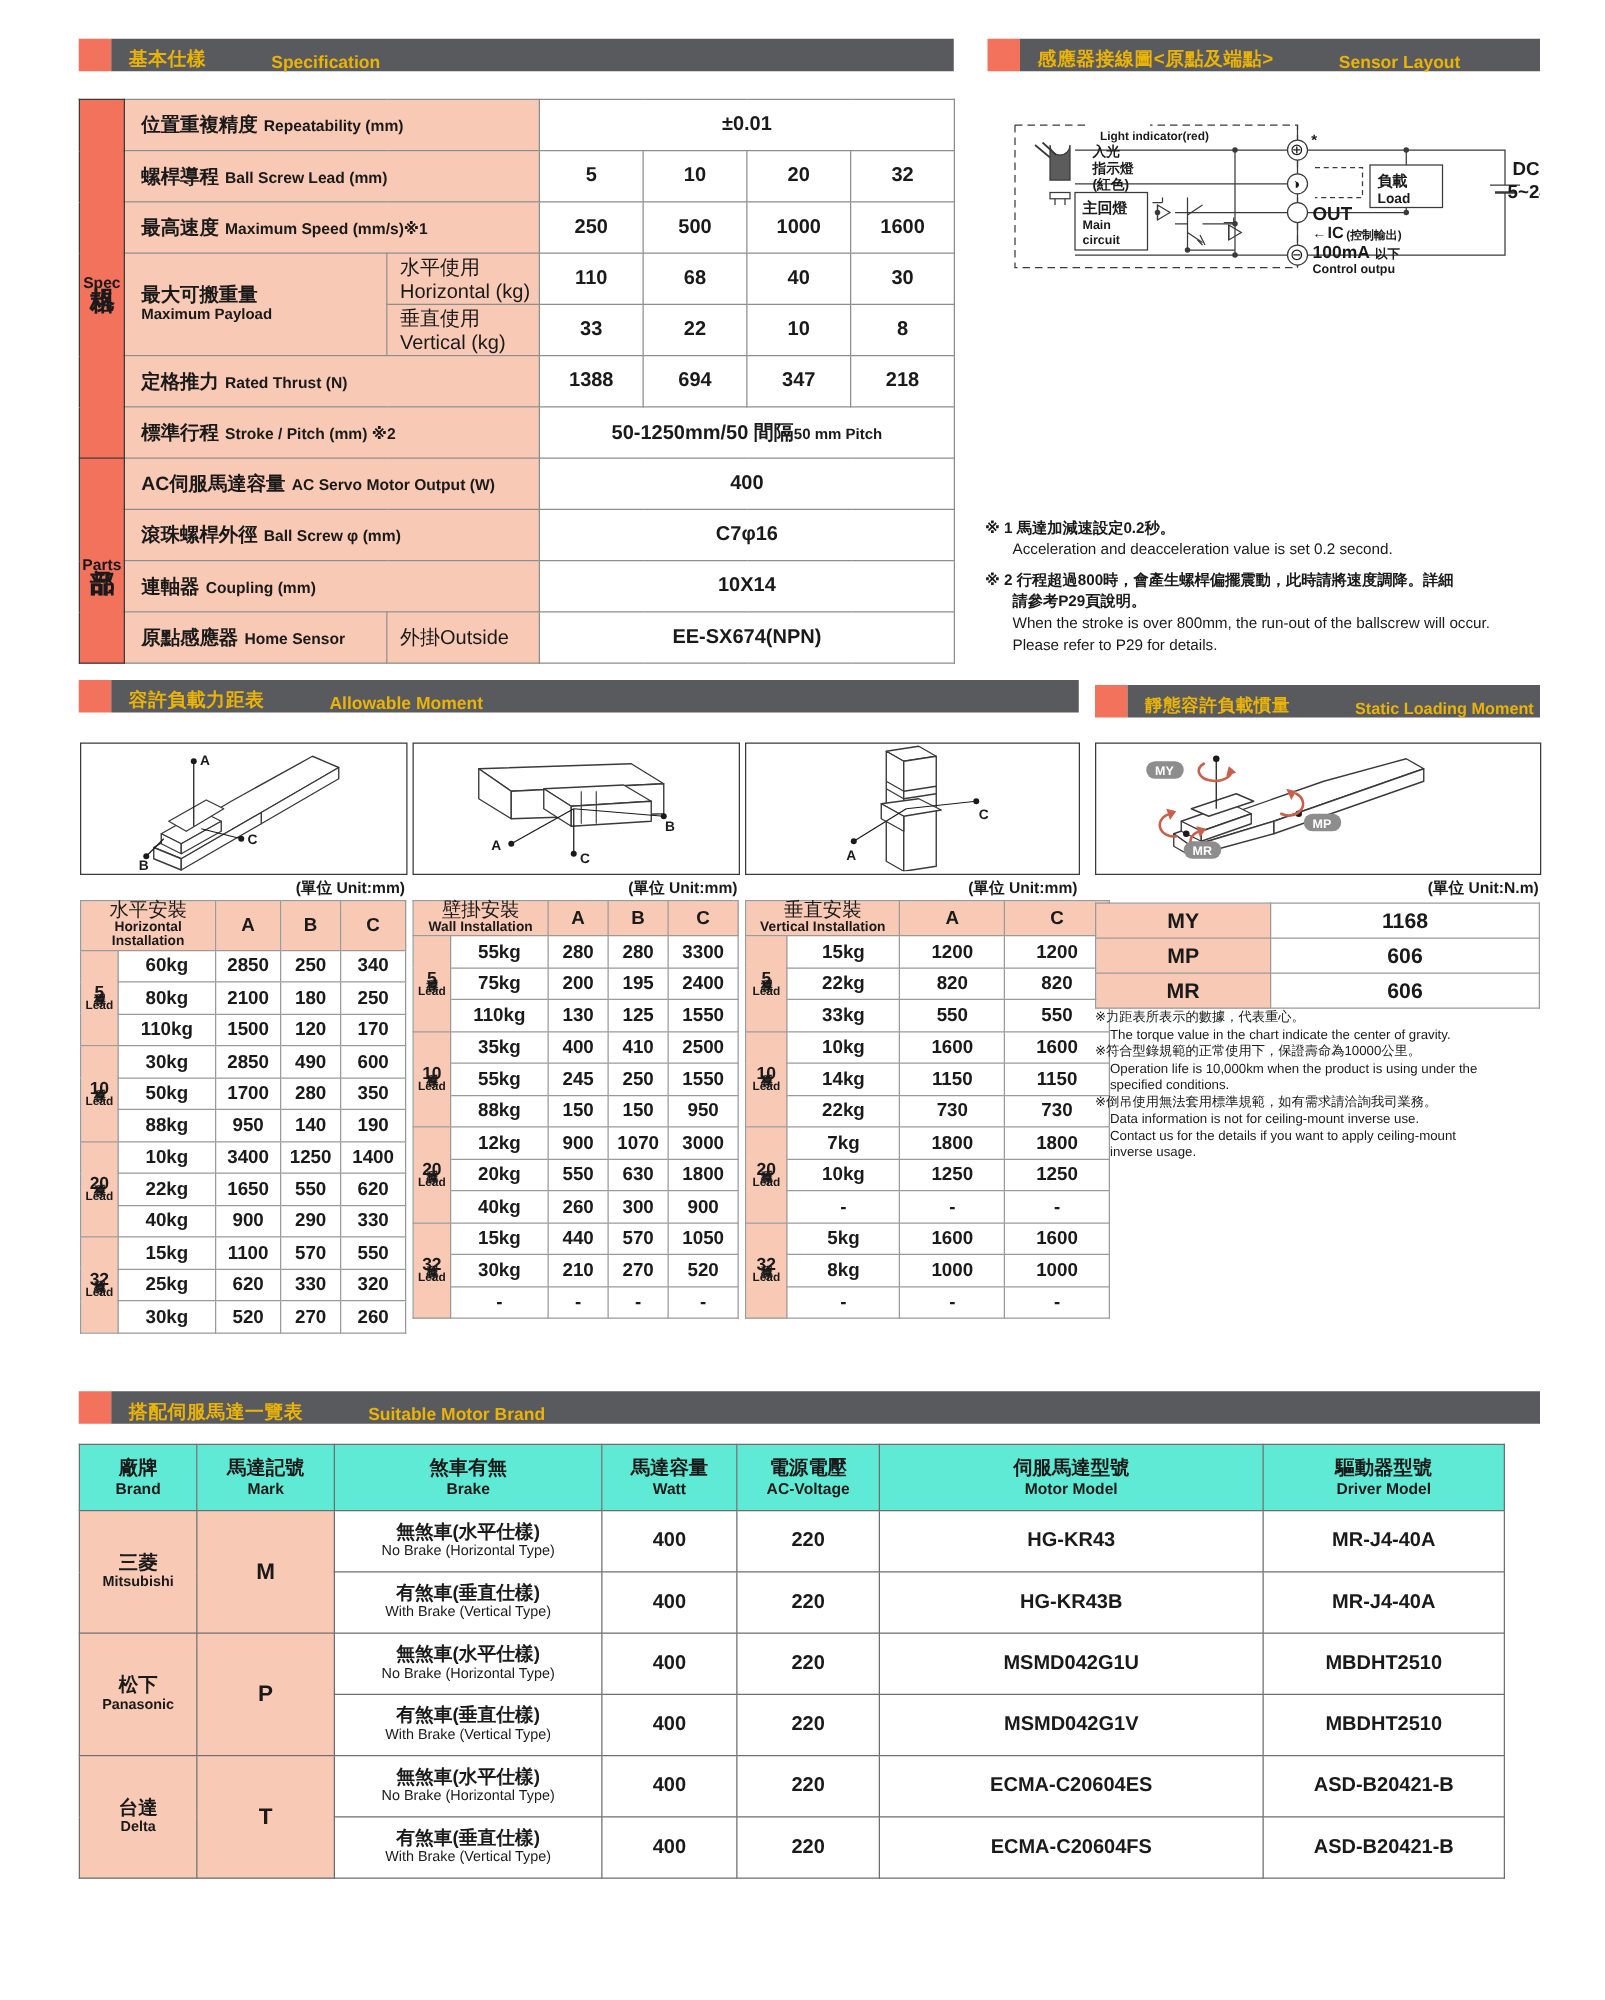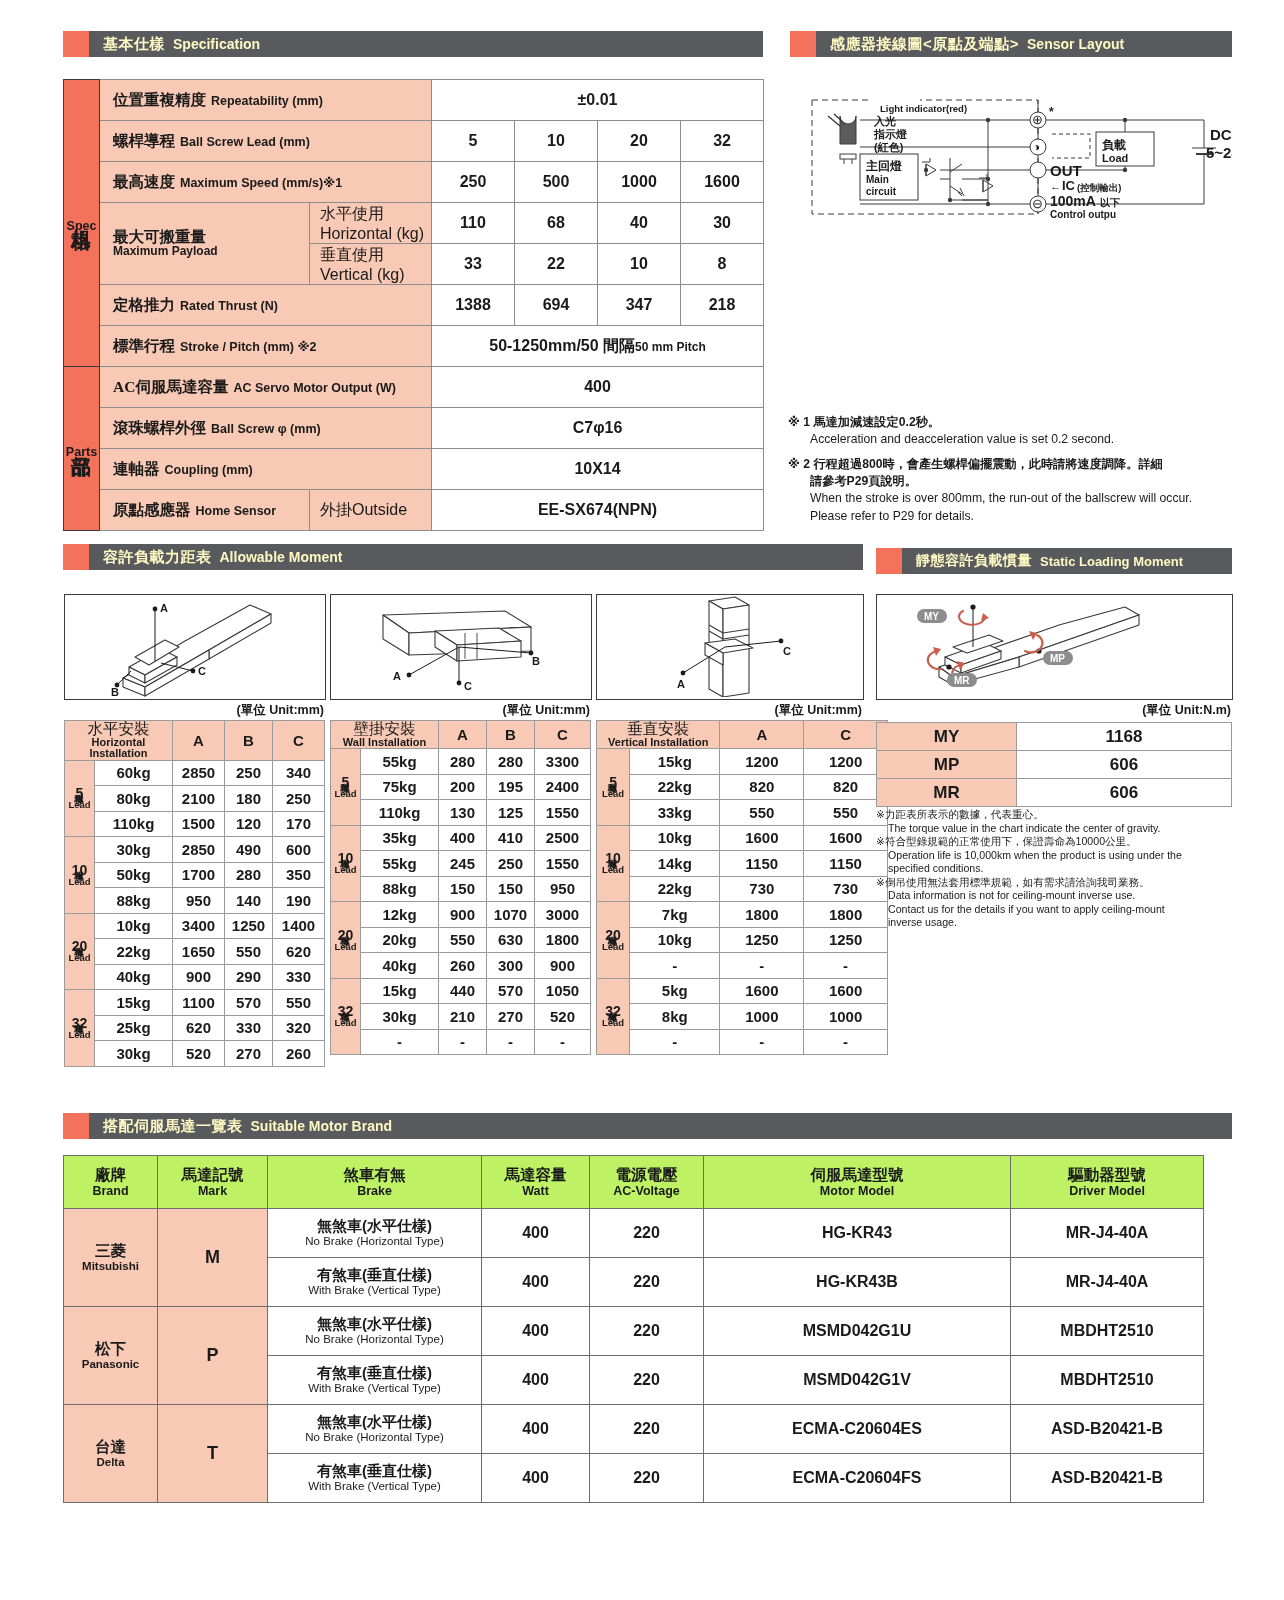--- a/index.html
+++ b/index.html
@@ -6,39 +6,39 @@
   body{
     width:1284px;height:1600px;background:#ffffff;
     font-family:"Liberation Sans","DejaVu Sans",sans-serif;
     color:#1a1a1a;position:relative;overflow:hidden;
   }
   .page{position:relative;width:1284px;height:1600px;}
 
   
   .sec-bar{position:absolute;height:26px;display:flex;align-items:stretch;}
   .sec-bar .swatch{width:26px;background:#f2725c;flex:0 0 26px;}
-  .sec-bar .bar{flex:1;background:#595a5e;display:flex;align-items:center;
-    padding-left:14px;color:#fef9c3;white-space:nowrap;}
+  .sec-bar .bar{flex:1;background:#595a5e;display:flex;align-items:flex-end;
+    padding-left:14px;color:#eab308;white-space:nowrap;gap:44px;}
   .sec-bar .cn{font-size:15px;font-weight:700;letter-spacing:.5px;}
   .sec-bar .en{font-size:14px;font-weight:600;margin-left:8px;}
 
   
   table{border-collapse:collapse;}
   td,th{padding:0;}
 
   
   .spec-wrap{position:absolute;left:63px;top:79px;width:700px;}
   table.spec{width:700px;border:1.4px solid #3a3a3a;table-layout:fixed;}
   table.spec td{border:1px solid #8d8d8d;text-align:center;vertical-align:middle;
     height:40px;background:#ffffff;font-size:16px;}
   table.spec td.grp{background:#f2725c;width:36px;border:1.4px solid #3a3a3a;
     font-weight:700;}
   table.spec td.lbl{background:#f8c9b4;text-align:left;padding-left:13px;}
   table.spec td.sub{background:#f8c9b4;text-align:left;padding-left:10px;width:120px;}
-  .lbl .cn{font-size:15.5px;font-weight:700;font-family:Liberation Serif, serif;}
+  .lbl .cn{font-size:15.5px;font-weight:700;}
   .lbl .en{font-size:12.5px;font-weight:600;margin-left:5px;}
   .lbl .two{display:block;}
   .lbl .two .cn{display:block;line-height:1.05;}
   .lbl .two .en{display:block;margin-left:0;line-height:1.05;font-size:12px;}
   .grp .vtxt{writing-mode:vertical-rl;text-orientation:upright;
     font-size:20px;font-weight:700;letter-spacing:2px;line-height:1;}
   .grp .vsub{display:block;font-size:12.5px;font-weight:700;margin-top:2px;}
   .vcell{display:flex;flex-direction:column;align-items:center;justify-content:center;height:100%;}
   .val{font-size:17px;font-weight:600;}
   .pitch-sm{font-size:12px;font-weight:700;}
@@ -80,21 +80,21 @@
     font-size:17px;font-weight:600;background:#fff;}
   table.stat td.hd{background:#f8c9b4;font-weight:700;}
   .stat-notes{position:absolute;font-size:10.6px;line-height:1.28;}
   .stat-notes .ind{display:block;padding-left:12px;}
 
   
   table.motor{border-collapse:collapse;table-layout:fixed;width:1140px;
     border:1.5px solid #3a3a3a;}
   table.motor td{border:1px solid #6e6e6e;text-align:center;vertical-align:middle;
     background:#fff;font-size:16px;font-weight:600;}
-  table.motor td.hd{background:#bef264;height:52px;}
+  table.motor td.hd{background:#5eead4;height:52px;}
   table.motor td.brand,table.motor td.mark{background:#f8c9b4;}
   table.motor .h2 .cn{display:block;font-size:15.5px;font-weight:700;line-height:1.15;}
   table.motor .h2 .en{display:block;font-size:12.5px;font-weight:700;line-height:1.15;}
   table.motor .b2 .cn{display:block;font-size:15.5px;font-weight:700;line-height:1.15;}
   table.motor .b2 .en{display:block;font-size:11.5px;font-weight:700;line-height:1.15;}
   table.motor .brk .cn{display:block;font-size:15px;font-weight:700;line-height:1.2;}
   table.motor .brk .en{display:block;font-size:11.5px;font-weight:400;line-height:1.2;}
   table.motor td.mark{font-size:18px;font-weight:700;}
 </style>
 </head>

